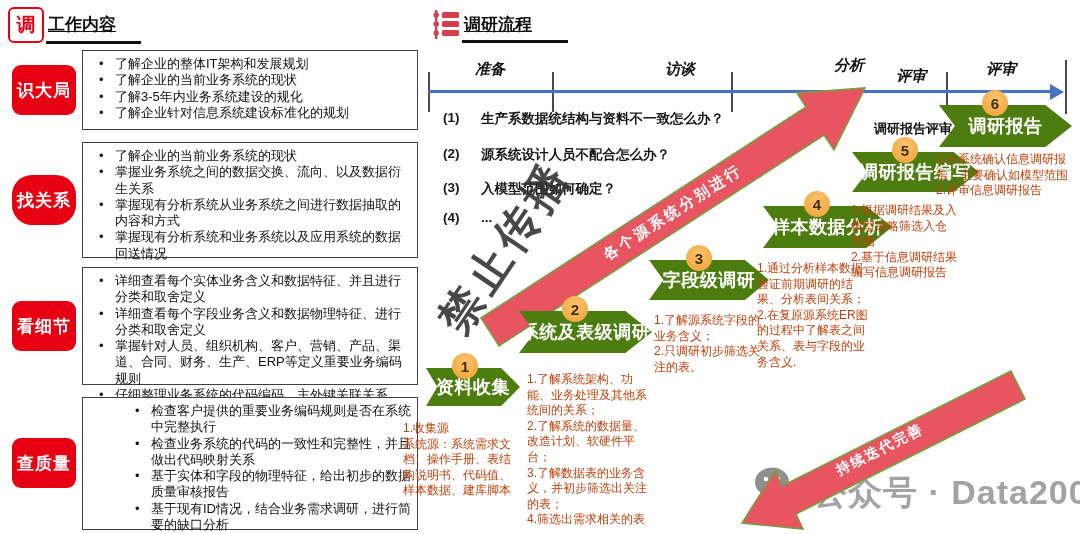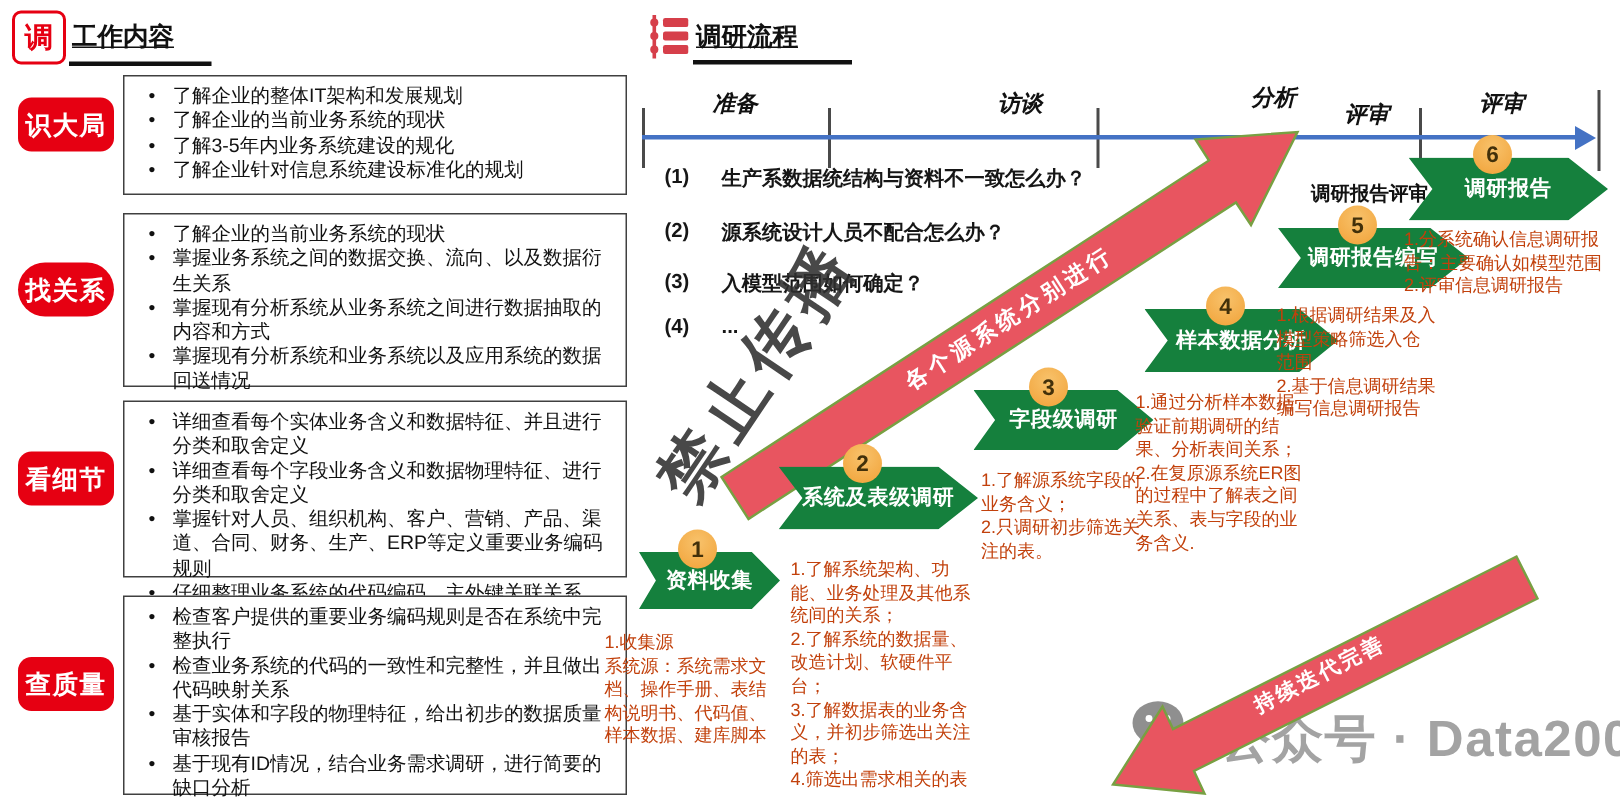--- a/index.html
+++ b/index.html
@@ -9,21 +9,21 @@
   
   .logo{position:absolute;left:8px;top:7px;width:32px;height:32px;border:2.5px solid #e60012;
         border-radius:6px;color:#e60012;font-size:19px;font-weight:bold;
         display:flex;align-items:center;justify-content:center;}
   .sec-title{position:absolute;font-size:17px;font-weight:bold;color:#111;text-decoration:underline;}
   .t-underline{position:absolute;height:2.5px;background:#111;}
 
   .list-icon{position:absolute;left:433px;top:10px;width:26px;height:30px;}
 
   
-  .wc-label{position:absolute;left:12px;width:64px;height:36px;background:#e60012;border-radius:9px;
+  .wc-label{position:absolute;left:12px;width:64px;height:50px;background:#e60012;border-radius:9px;
             color:#fff;font-size:17px;font-weight:bold;display:flex;align-items:center;justify-content:center;
             letter-spacing:1px;}
   .wc-box{position:absolute;left:82px;width:336px;border:1.6px solid #404040;background:#fff;box-sizing:border-box;}
   .wc-box ul{margin:0;padding:5px 6px 4px 32px;list-style:none;}
   .wc-box li{position:relative;font-size:13px;line-height:16.3px;color:#111;}
   .wc-box li::before{content:"\2022";position:absolute;left:-16px;top:0;}
 
   
   .tl-line{position:absolute;left:428px;top:90px;width:628px;height:3px;background:#4472c4;z-index:2;}
   .tl-head{position:absolute;left:1050px;top:83.5px;width:0;height:0;z-index:2;
@@ -31,24 +31,24 @@
   .tick{position:absolute;top:72px;width:1.6px;height:40px;background:#4a4a4a;z-index:1;}
   .phase{position:absolute;width:44px;text-align:center;font-style:italic;font-weight:bold;
          font-size:15px;color:#111;z-index:2;}
 
   
   .q-row{position:absolute;left:443px;display:flex;font-size:13.5px;font-weight:600;color:#161616;z-index:3;}
   .q-num{width:38px;flex:0 0 38px;}
   .q-text{white-space:nowrap;}
 
   
-  .step-arrow{position:absolute;background:#15803d;
+  .step-arrow{position:absolute;background:#4d7c0f;
               clip-path:polygon(0% 0%,80% 0%,100% 50%,80% 100%,0% 100%,12% 50%);
               display:flex;align-items:center;justify-content:center;
-              color:#fff;font-weight:bold;font-size:14px;letter-spacing:.5px;z-index:3;}
+              color:#fff;font-weight:bold;font-size:18px;letter-spacing:.5px;z-index:3;}
   .step-num{position:absolute;width:26px;height:26px;border-radius:50%;
             background:radial-gradient(circle at 50% 32%,#f8c26b,#f1a238);
             color:#42300a;font-weight:bold;font-size:15px;
             display:flex;align-items:center;justify-content:center;z-index:4;}
   .detail{position:absolute;font-size:12px;line-height:15.6px;color:#c2410c;white-space:pre-line;z-index:3;}
   .side-label{position:absolute;left:874px;top:120px;font-size:13px;font-weight:bold;color:#111;z-index:3;}
 
   
   .flow-svg{position:absolute;left:0;top:0;width:1080px;height:534px;z-index:2;pointer-events:none;}
   .flow-text{position:absolute;color:#fff;font-weight:bold;text-align:center;z-index:3;}
@@ -96,21 +96,21 @@
   <div class="wc-box" style="top:267px;height:118px;">
     <ul>
       <li>详细查看每个实体业务含义和数据特征、并且进行分类和取舍定义</li>
       <li>详细查看每个字段业务含义和数据物理特征、进行分类和取舍定义</li>
       <li>掌握针对人员、组织机构、客户、营销、产品、渠道、合同、财务、生产、ERP等定义重要业务编码规则</li>
       <li>仔细整理业务系统的代码编码、主外键关联关系</li>
     </ul>
   </div>
 
   <div class="wc-label" style="top:438px;">查质量</div>
-  <div class="wc-box" style="top:397px;height:133px;">
+  <div class="wc-box" style="top:397px;height:133px;padding-left:36px;">
     <ul>
       <li>检查客户提供的重要业务编码规则是否在系统中完整执行</li>
       <li>检查业务系统的代码的一致性和完整性，并且做出代码映射关系</li>
       <li>基于实体和字段的物理特征，给出初步的数据质量审核报告</li>
       <li>基于现有ID情况，结合业务需求调研，进行简要的缺口分析</li>
     </ul>
   </div>
 
   <svg class="list-icon" viewBox="0 0 26 30">
     <rect x="2" y="0" width="2.4" height="29" fill="#d63f4a"></rect>

